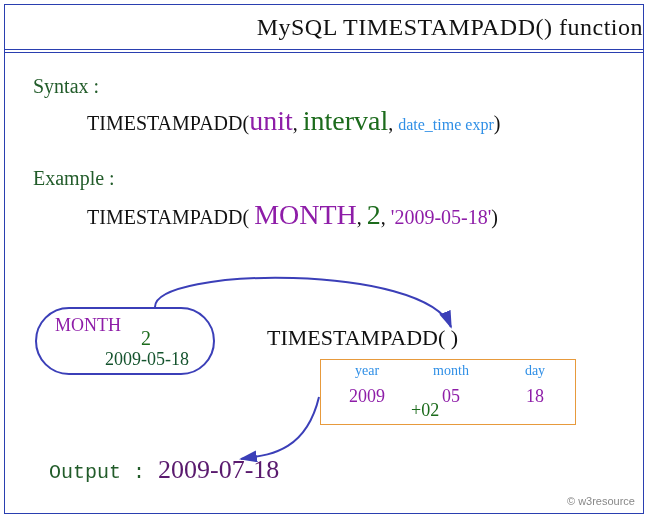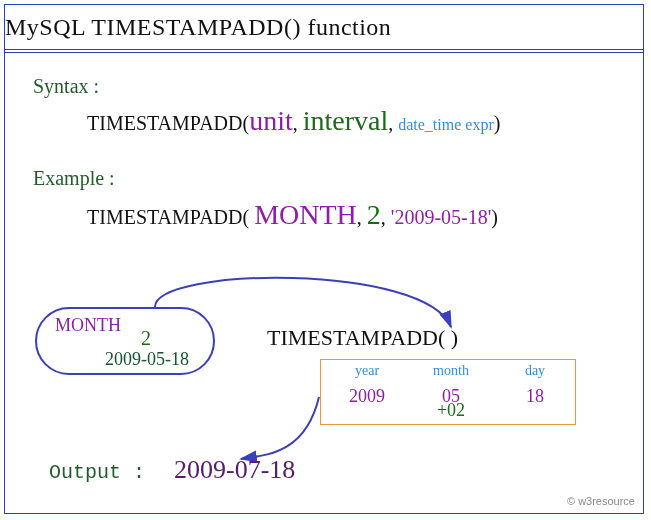--- a/index.html
+++ b/index.html
@@ -19,21 +19,21 @@
     width: 640px;
     height: 510px;
     border: 1.5px solid #2a3fb0;
     box-sizing: border-box;
   }
 
   .title-bar {
     width: 100%;
     height: 44px;
     border-bottom: 1.5px solid #2a3fb0;
-    text-align: left;
+    text-align: right;
     font-size: 24px;
     line-height: 44px;
     color: #111;
     letter-spacing: 0.5px;
   }
 
   .title-gap {
     position: absolute;
     left: 0;
     top: 44px;
@@ -86,21 +86,21 @@
     height: 66px;
     border: 1.5px solid #e79a3c;
     box-sizing: border-box;
   }
   .result-box .col { position:absolute; top:3px; width:80px; text-align:center; }
   .result-box .c1 { left: 6px; }
   .result-box .c2 { left: 90px; }
   .result-box .c3 { left: 174px; }
   .result-box .hdr { display:block; font-size:14px; color:#2f8fe6; }
   .result-box .val { display:block; font-size:18px; color:#8e1da8; margin-top:7px; }
-  .result-box .plus { position:absolute; left:90px; top:40px; width:80px; text-align:center; font-size:18px; color:#1c6b1c; }
+  .result-box .plus { position:absolute; left:90px; top:40px; width:80px; font-size:18px; color:#1c6b1c; }
 
   .credit {
     position: absolute;
     right: 8px;
     bottom: 6px;
     font-size: 11px;
     color: #888;
     font-family: Arial, sans-serif;
     margin-top: 44px;
   }
@@ -165,18 +165,18 @@
     <svg class="arrow" style="left:0; top:0;" width="640" height="470">
       <defs>
         <marker id="ah2" markerWidth="10" markerHeight="10" refX="8" refY="3" orient="auto">
           <path d="M0,0 L9,3 L0,6 Z" fill="#3b3fb8"></path>
         </marker>
       </defs>
       <path d="M 314 344  C 300 402, 260 402, 236 406" fill="none" stroke="#3b3fb8" stroke-width="2" marker-end="url(#ah2)"></path>
     </svg>
 
     <div class="pos lbl" style="left:44px; top:408px;font-family:Liberation Mono, monospace;">Output :</div>
-    <div class="pos out" style="left:169px; top:402px;">2009-07-18</div>
+    <div class="pos out" style="left:153px; top:402px;">2009-07-18</div>
 
     <div class="credit">© w3resource</div>
 
   </div>
 </div>
 
 </body></html>

